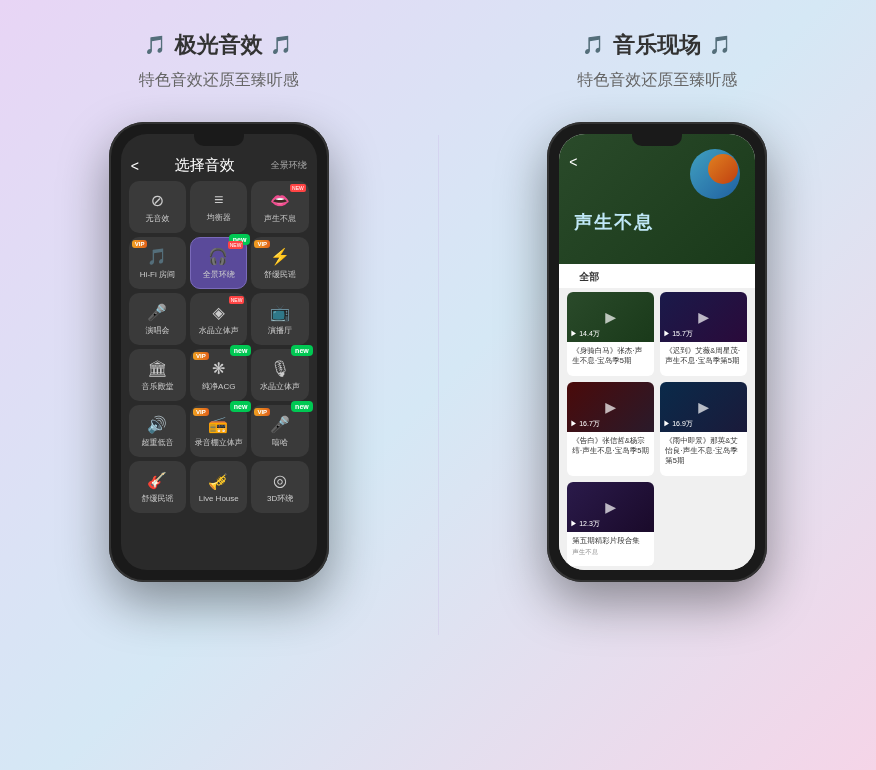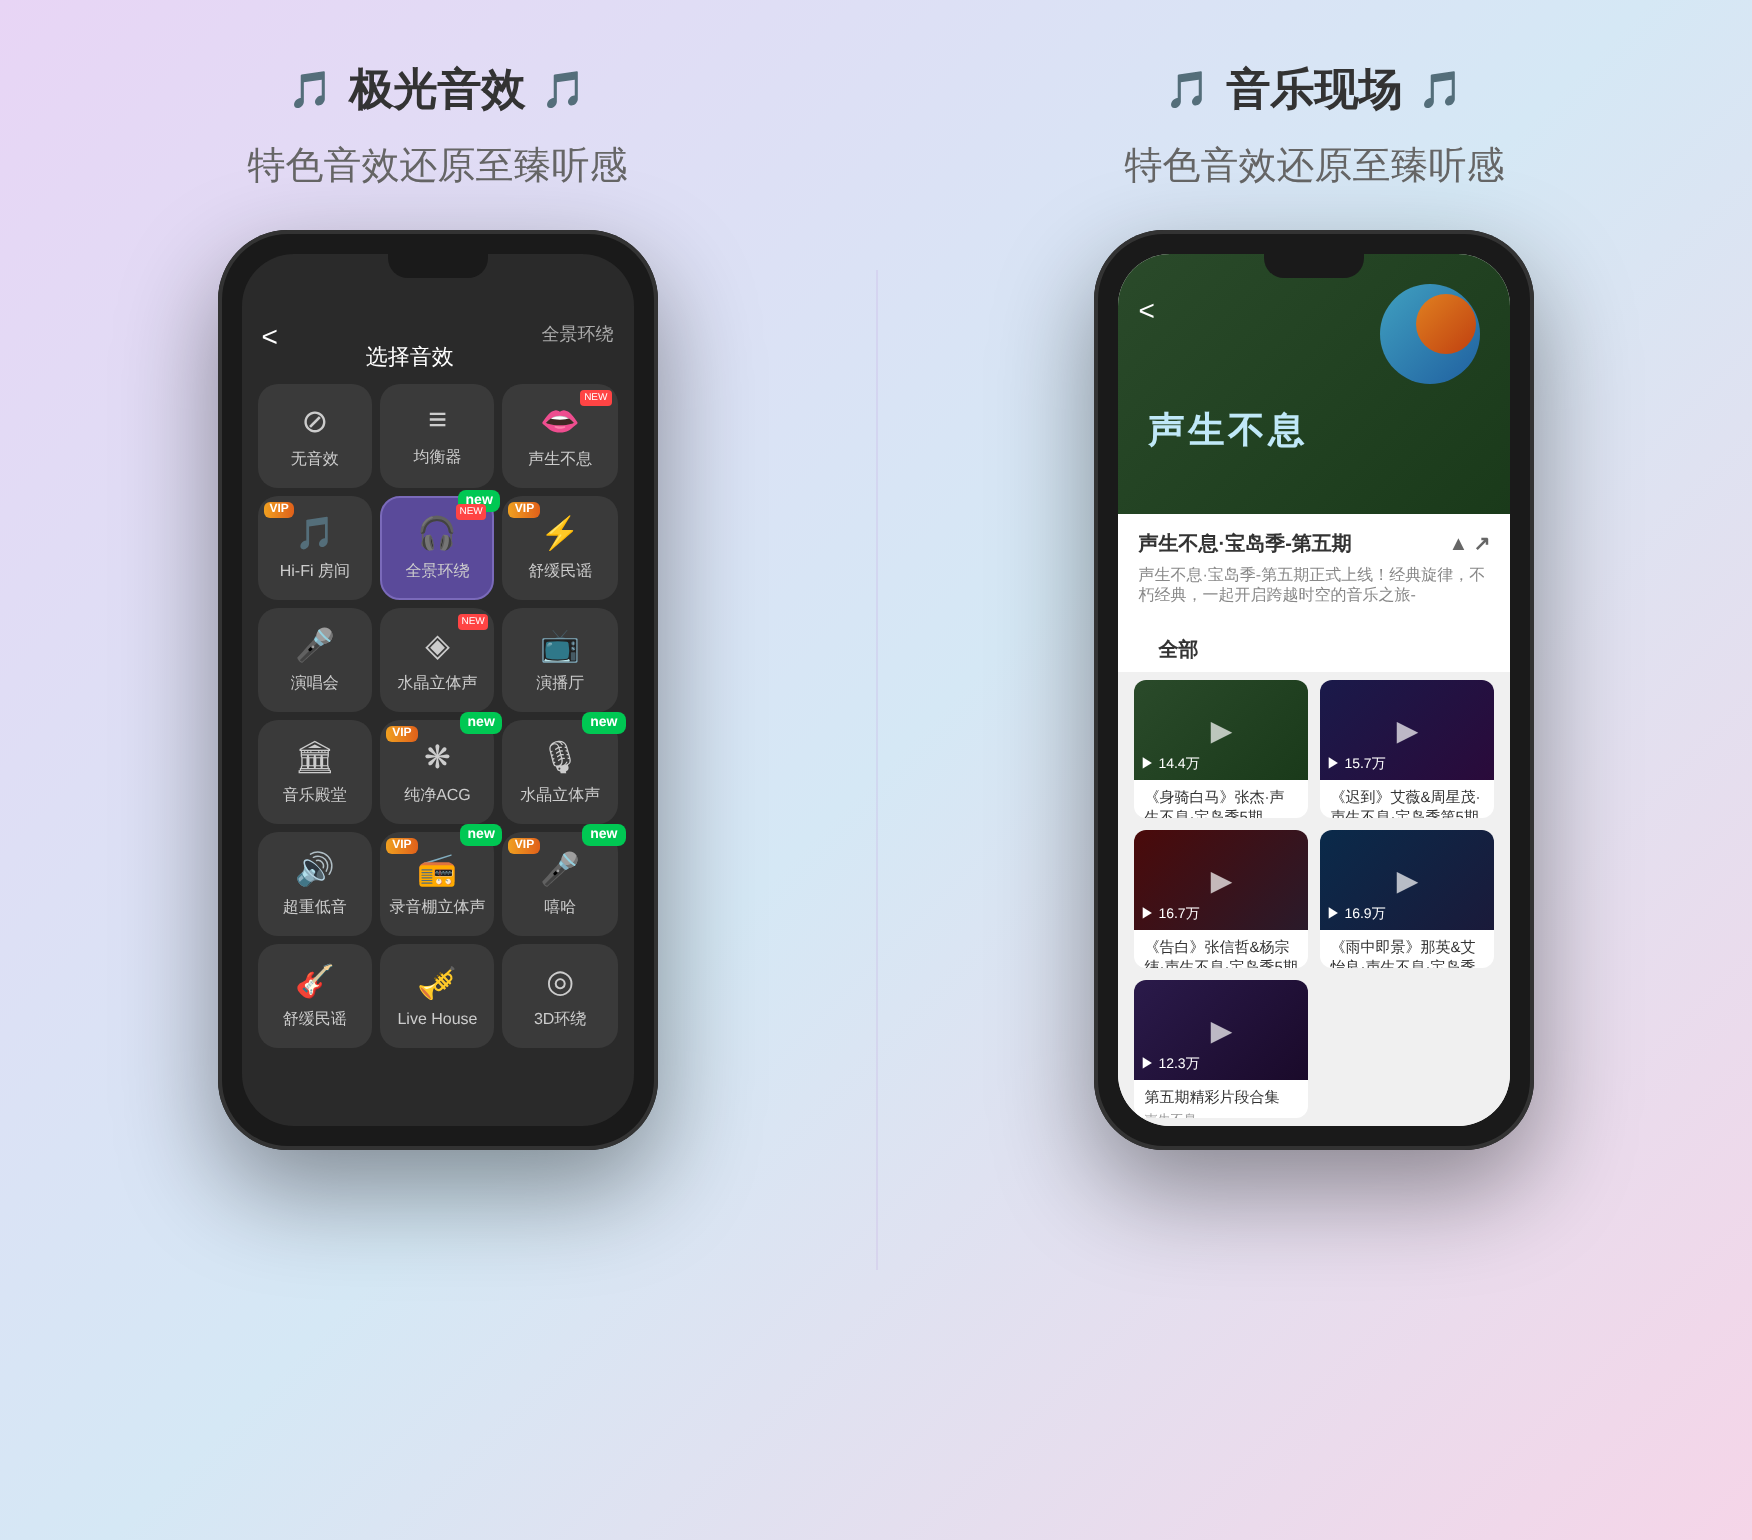--- a/index.html
+++ b/index.html
@@ -40,23 +40,23 @@
       font-weight: 700;
       color: #333;
     }
 
     .panel-title .icon {
       color: #9b7fd4;
       font-size: 18px;
     }
 
     .panel-subtitle {
-      font-size: 19px;
+      font-size: 16px;
       color: #666;
-      margin-bottom: 9px;
+      margin-bottom: 21px;
     }
 
     
     .phone-mockup {
       width: 220px;
       height: 460px;
       background: #1a1a1a;
       border-radius: 35px;
       padding: 12px;
       box-shadow: 0 20px 50px rgba(0,0,0,0.4), inset 0 0 0 2px #333;
@@ -100,23 +100,22 @@
       color: #fff;
       font-size: 10px;
     }
 
     .effects-header .back {
       color: #fff;
       font-size: 14px;
     }
 
     .effects-header .title {
-      font-size: 11px;
-      color: #fff;
-      margin-top: 22px;
+      font-size: 15px;
+      color: #fff;
     }
 
     .effects-header .current {
       font-size: 9px;
       color: #aaa;
     }
 
     .effects-grid {
       display: grid;
       grid-template-columns: repeat(3, 1fr);
@@ -474,27 +473,20 @@
       <div class="phone-screen">
         <div class="phone-notch"></div>
         <div class="music-screen">
           <div class="music-hero thumb-bg-1">
             <span class="music-back">&lt;</span>
             <div class="logo-circle-outer" style="position:absolute;top:15px;right:15px;">
               <div class="logo-circle-inner"></div>
             </div>
             <div class="hero-text-overlay">声生不息</div>
           </div>
-          <div class="music-info">
-            <div class="music-info-title">
-              <span>声生不息·宝岛季-第五期</span>
-              <span style="color:#666;font-size:10px;">▲ ↗</span>
-            </div>
-            <div class="music-info-desc">声生不息·宝岛季-第五期正式上线！经典旋律，不朽经典，一起开启跨越时空的音乐之旅-</div>
-          </div>
           <div class="music-section-title">全部</div>
           <div class="music-grid" id="music-grid">
           <div class="music-card">
                 <div class="music-card-thumb thumb-bg-1">
                   <span class="thumb-play">▶</span>
                   <div class="music-card-count">▶ 14.4万</div>
                 </div>
                 <div class="music-card-info">
                   <div class="music-card-title">《身骑白马》张杰·声生不息·宝岛季5期</div>
                 </div>

